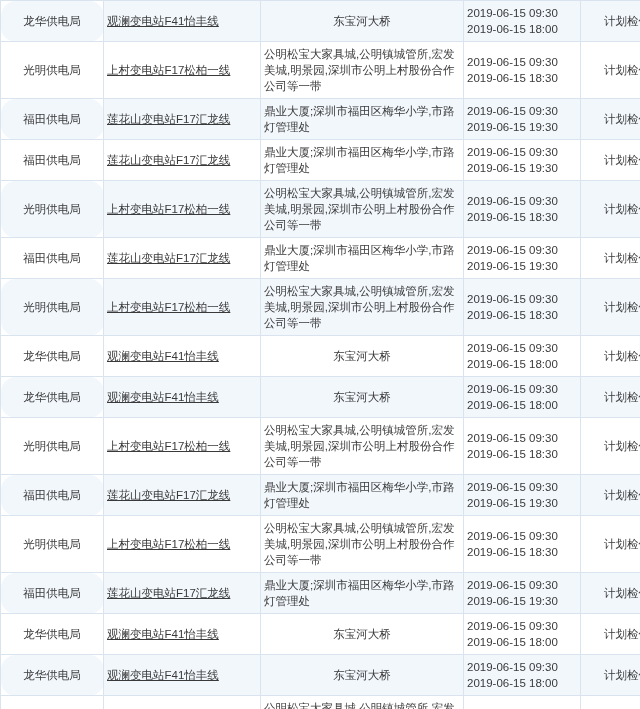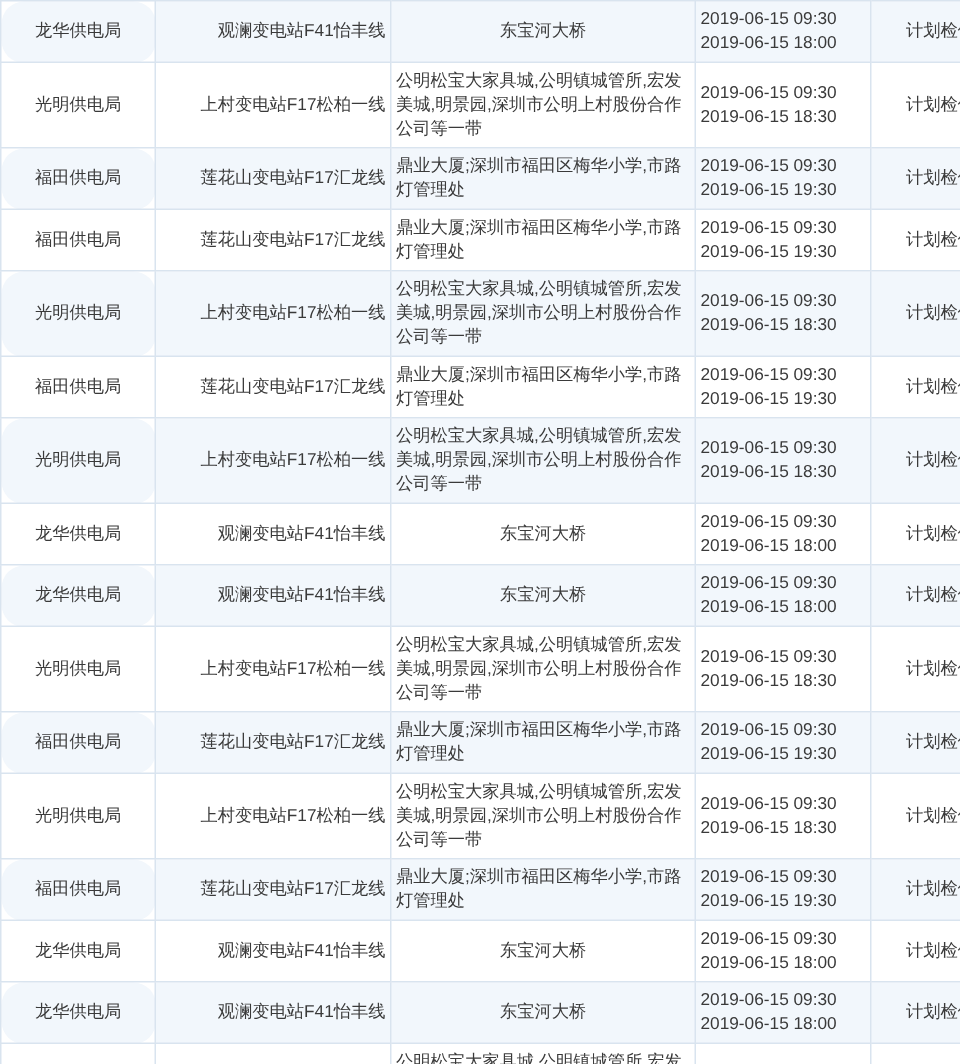--- a/index.html
+++ b/index.html
@@ -20,21 +20,21 @@
     font-size: 11.5px;
   }
   table.outage-table td {
     border: 1px solid #d9e4ef;
     padding: 4px 3px;
     vertical-align: middle;
     line-height: 16px;
     color: #3a3a3a;
   }
   .col-unit   { width: 96px;  text-align: center; border-radius: 15px; }
-  .col-line   { width: 150px; text-align: right; }
+  .col-line   { width: 150px; text-align: left; text-decoration: underline; }
   .col-area   { width: 196px; text-align: left; padding-left: 8px; padding-right: 8px; }
   .col-area.center { text-align: center; }
   .col-time   { width: 110px; text-align: left; white-space: nowrap; }
   .col-type   { width: 86px;  text-align: center; }
   tr.row-alt td {
     background: #f2f7fc;
   }
   tr.row-plain td {
     background: #ffffff;
   }

